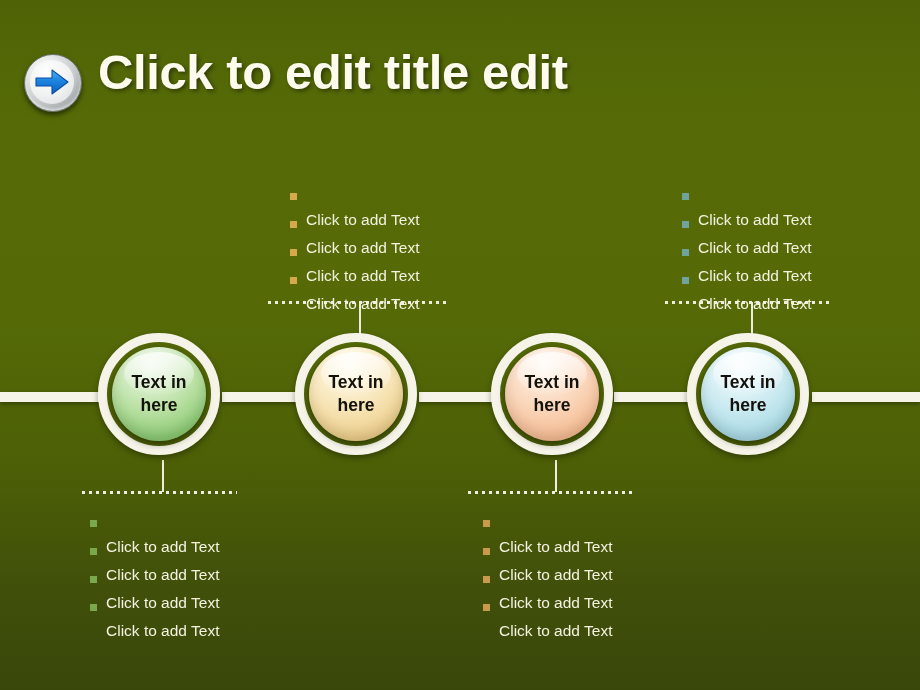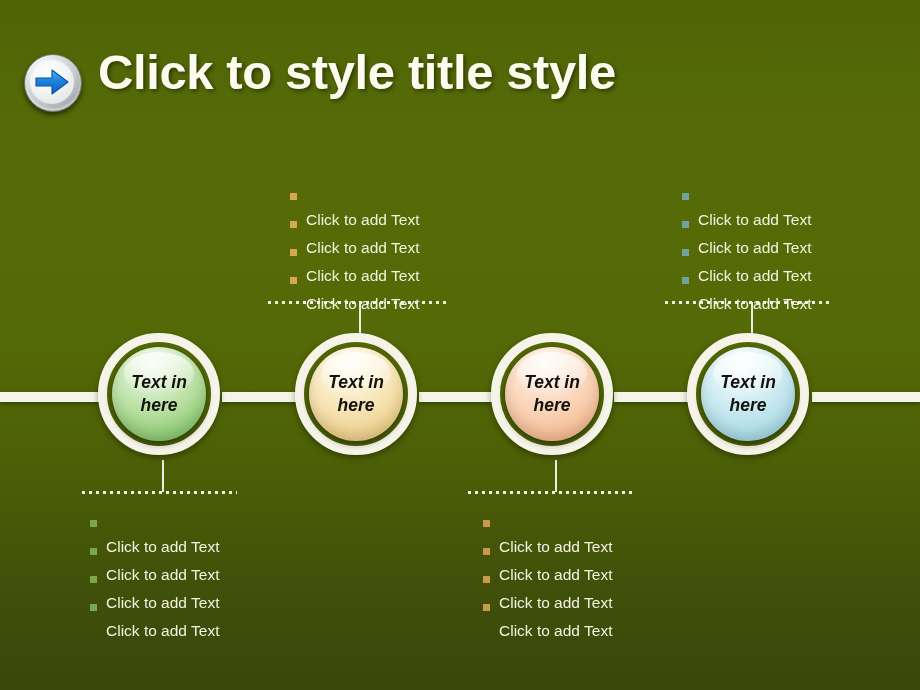--- a/index.html
+++ b/index.html
@@ -134,21 +134,20 @@
   .node .label {
     position: relative;
     z-index: 2;
     text-align: center;
     color: #14120c;
     font-size: 17.5px;
     font-weight: bold;
     line-height: 23px;
     width: 76px;
     font-family: "Liberation Sans", sans-serif;
-    font-style: italic;
   }
 
   .ball.green  { background: radial-gradient(circle at 42% 18%, #f1faee 0%, #dcf0cf 22%, #b7dfa0 52%, #8ecb76 78%, #7dc268 100%); }
   .ball.tan    { background: radial-gradient(circle at 42% 18%, #fffdf4 0%, #fdf3d8 22%, #f6e2b1 52%, #eccd8a 80%, #e7c57c 100%); }
   .ball.orange { background: radial-gradient(circle at 42% 18%, #fffaf5 0%, #fde8d7 22%, #f9d2b4 52%, #f5bb93 80%, #f3b184 100%); }
   .ball.blue   { background: radial-gradient(circle at 42% 18%, #fbfeff 0%, #e6f6f9 22%, #c6e8ef 52%, #a7d8e4 80%, #9bd2e0 100%); }
 
   
   .dotline {
     position: absolute;
@@ -200,21 +199,21 @@
         <defs>
           <linearGradient id="arrg" x1="0" y1="0" x2="0" y2="1">
             <stop offset="0%" stop-color="#4db8f0"></stop>
             <stop offset="42%" stop-color="#1f86e0"></stop>
             <stop offset="100%" stop-color="#0b5fc0"></stop>
           </linearGradient>
         </defs>
         <path d="M1,10 L17,10 L17,2 L33,14 L17,26 L17,18 L1,18 Z" fill="url(#arrg)" stroke="#0a4fa3" stroke-width="1.1" stroke-linejoin="round"></path>
       </svg>
     </div>
-    <div id="title-text">Click to style title style</div>
+    <div id="title-text">Click to edit title edit</div>
   </div>
 
   <div class="rail" style="left:0px;   width:104px;"></div>
   <div class="rail" style="left:222px; width:76px;"></div>
   <div class="rail" style="left:419px; width:74px;"></div>
   <div class="rail" style="left:614px; width:76px;"></div>
   <div class="rail" style="left:812px; width:108px;"></div>
 
   <div class="node" style="left:98px; top:333px;">
     <div class="ring under"></div>

